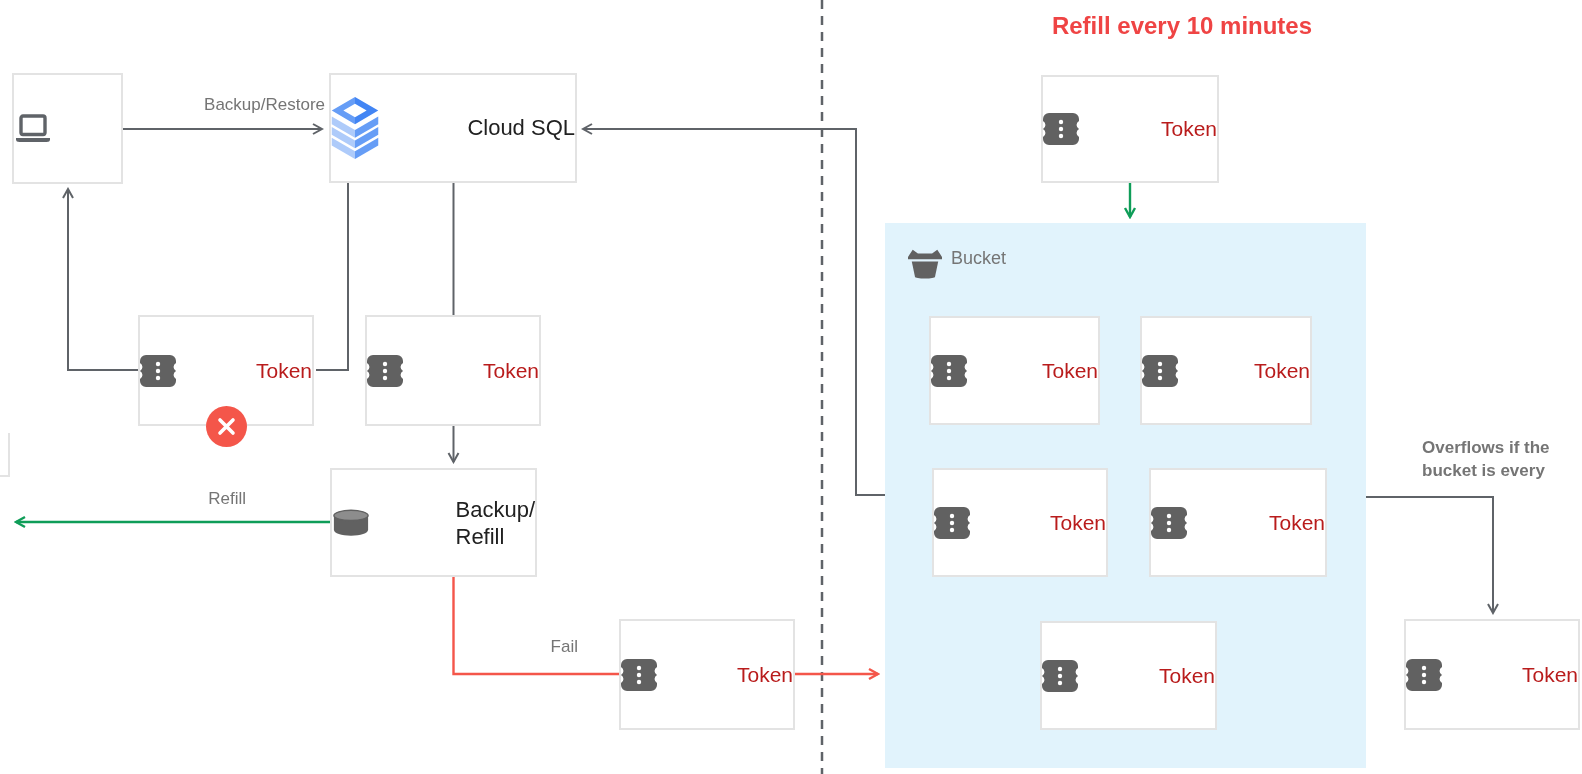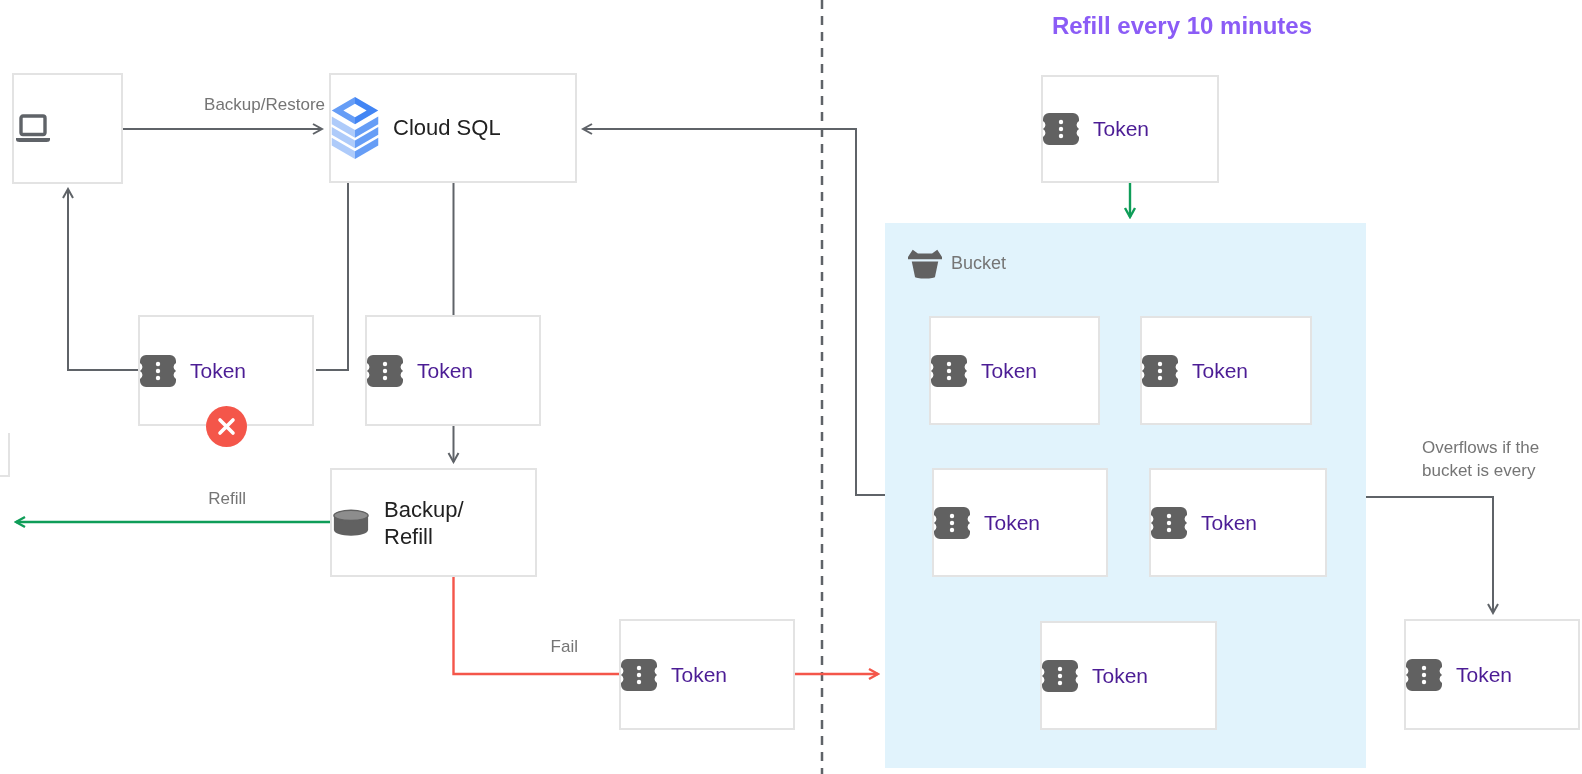--- a/index.html
+++ b/index.html
@@ -2,37 +2,37 @@
 <html><head>
 <meta charset="utf-8">
 <style>
   html,body{margin:0;padding:0;background:#fff;}
   #canvas{
     position:relative;width:1582px;height:774px;background:#ffffff;overflow:hidden;
     font-family:"Liberation Sans", sans-serif;color:#212121;
   }
   .node{
     position:absolute;background:#ffffff;border:2px solid #e3e3e3;box-sizing:border-box;
-    display:flex;align-items:center;justify-content:flex-start;gap:14px;
+    display:flex;align-items:center;justify-content:space-between;gap:14px;
   }
   .icon{display:flex;align-items:center;justify-content:center;}
-  .t-label{font-size:21px;color:#4c1d95;white-space:nowrap;}
+  .t-label{font-size:21px;color:#b91c1c;white-space:nowrap;}
   .big-label{font-size:22px;color:#212121;white-space:nowrap;}
   .two-line{line-height:27px;text-align:left;}
   .edge-label{position:absolute;font-size:17px;color:#757575;white-space:nowrap;}
   .center{text-align:right;}
   .title{
     position:absolute;left:1032px;top:12px;width:300px;text-align:center;
-    font-size:24px;font-weight:700;color:#8b5cf6;
+    font-size:24px;font-weight:700;color:#ef4444;
   }
   #bucket{
     position:absolute;left:885px;top:223px;width:481px;height:545px;
     background:#e1f3fc;border:none;
   }
-  #bucket-label{position:absolute;left:908px;top:248px;display:flex;align-items:center;gap:9px;}
+  #bucket-label{position:absolute;left:908px;top:248px;display:flex;align-items:flex-start;gap:9px;}
   #bucket-label .bl-text{font-size:18px;color:#757575;}
   #connector-layer{position:absolute;left:0;top:0;pointer-events:none;}
   .badge{
     position:absolute;left:206px;top:406px;width:41px;height:41px;border-radius:50%;
     background:#f4564a;display:flex;align-items:center;justify-content:center;
   }
   #cropped-corner{
     position:absolute;left:-30px;top:433px;width:40px;height:44px;
     border-right:2px solid #e3e3e3;border-bottom:2px solid #e3e3e3;box-sizing:border-box;
   }
@@ -233,21 +233,21 @@
       <svg width="36" height="32" viewBox="0 0 36 32">
         <path fill="#616161" d="M6,0 H30 A6,6 0 0 1 36,6 V8 A4.5,4.5 0 0 0 36,16 A4.5,4.5 0 0 0 36,24 V26 A6,6 0 0 1 30,32 H6 A6,6 0 0 1 0,26 V24 A4.5,4.5 0 0 0 0,16 A4.5,4.5 0 0 0 0,8 V6 A6,6 0 0 1 6,0 Z"></path>
         <circle cx="18" cy="9" r="2.2" fill="#fff"></circle>
           <circle cx="18" cy="16" r="2.2" fill="#fff"></circle>
           <circle cx="18" cy="23" r="2.2" fill="#fff"></circle>
       </svg>
     </span>
     <span class="t-label">Token</span>
   </div>
 
-  <div class="edge-label" style="left:1422px;top:436px;line-height:23px;">
+  <div class="edge-label" style="left:1422px;top:436px;line-height:23px;font-weight:bold;">
     <span style="display:block">Overflows if the</span>
     <span style="display:block">bucket is every</span>
   </div>
 
   <div class="node" style="left:1404px;top:619px;width:176px;height:111px;">
     <span class="icon">
       <svg width="36" height="32" viewBox="0 0 36 32">
         <path fill="#616161" d="M6,0 H30 A6,6 0 0 1 36,6 V8 A4.5,4.5 0 0 0 36,16 A4.5,4.5 0 0 0 36,24 V26 A6,6 0 0 1 30,32 H6 A6,6 0 0 1 0,26 V24 A4.5,4.5 0 0 0 0,16 A4.5,4.5 0 0 0 0,8 V6 A6,6 0 0 1 6,0 Z"></path>
         <circle cx="18" cy="9" r="2.2" fill="#fff"></circle>
           <circle cx="18" cy="16" r="2.2" fill="#fff"></circle>

